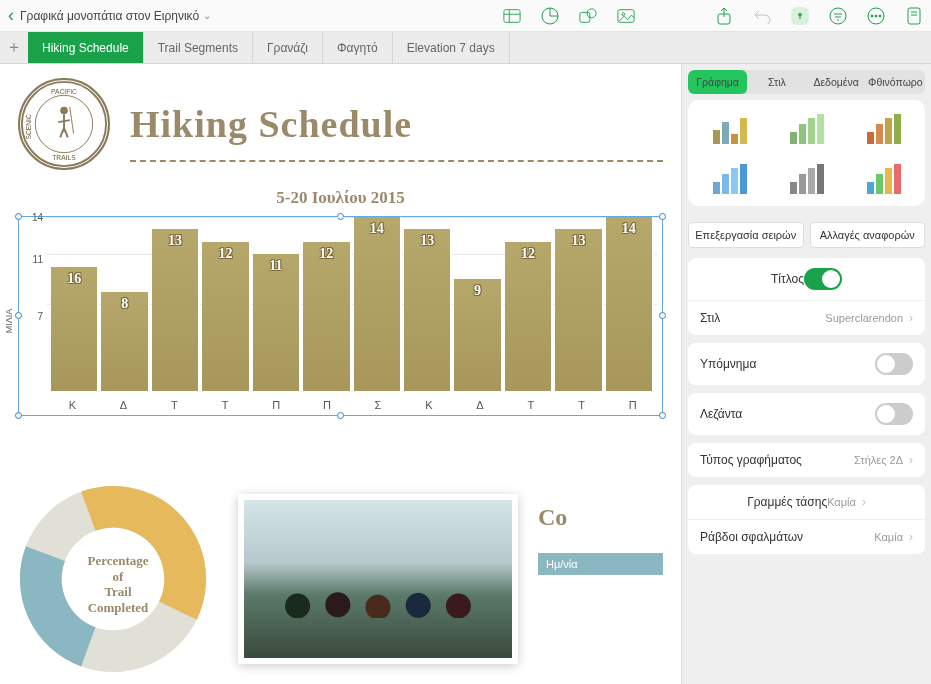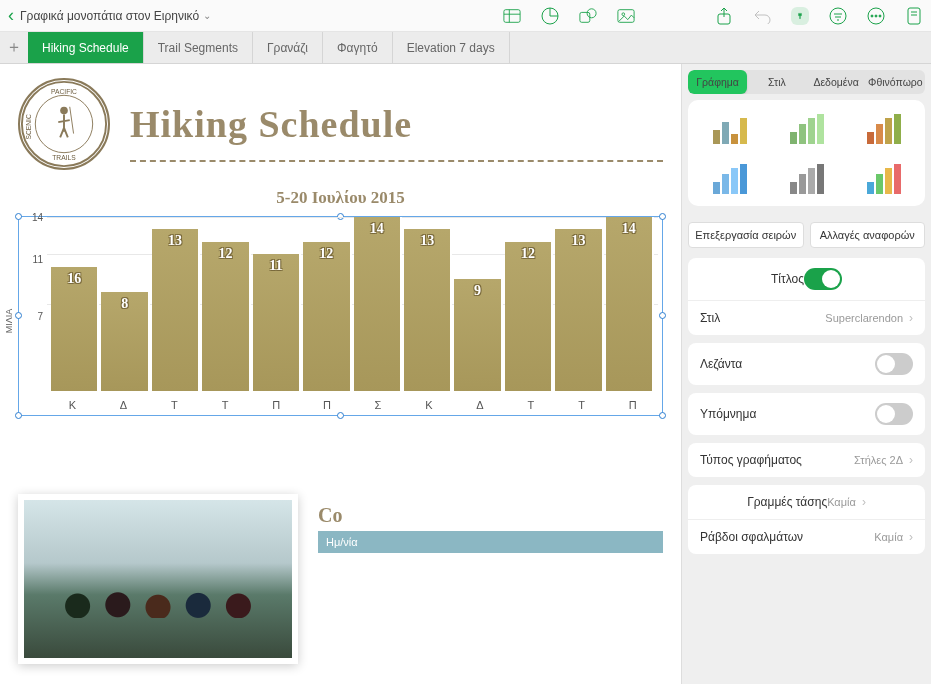--- a/index.html
+++ b/index.html
@@ -47,21 +47,21 @@
 .xaxis{position:absolute;left:28px;right:4px;bottom:0;height:20px;display:flex;}
 .xcat{flex:1;text-align:center;font-size:11px;color:#555;padding-top:4px;}
 
 .bottomrow{position:absolute;left:0;right:0;bottom:0;height:200px;display:flex;padding:0 18px;gap:20px;}
 .donutwrap{width:200px;position:relative;}
 .donut{width:190px;height:190px;}
 .donut-txt{position:absolute;top:50%;left:50%;transform:translate(-50%,-50%);text-align:center;font-family:Georgia,serif;font-size:13px;color:#9a8a6a;font-weight:bold;line-height:1.2;}
 .photo{width:280px;height:170px;background:linear-gradient(to bottom,#d5e5e8 0%,#b5c8cb 40%,#5a7a6a 60%,#3a4a3c 100%);border:6px solid #fff;box-shadow:0 2px 10px rgba(0,0,0,.2);position:relative;margin-top:10px;}
 .photo::after{content:"";position:absolute;left:0;right:0;bottom:40px;height:60px;background:radial-gradient(circle at 20% 80%,#1a2a1c 12px,transparent 13px),radial-gradient(circle at 35% 78%,#2a1a1c 12px,transparent 13px),radial-gradient(circle at 50% 82%,#4a2a1c 12px,transparent 13px),radial-gradient(circle at 65% 79%,#1a2a3c 12px,transparent 13px),radial-gradient(circle at 80% 80%,#3a1a1c 12px,transparent 13px);}
 .sidetable{flex:1;margin-top:20px;}
-.tab-title{font-family:Georgia,serif;color:#9a8a6a;font-size:20px;font-weight:bold;margin-bottom:4px;}
+.tab-title{font-family:Georgia,serif;color:#9a8a6a;font-size:24px;font-weight:bold;margin-bottom:22px;}
 .th{background:#8bb7c3;color:#fff;font-size:11px;padding:5px 8px;}
 .td{background:#f0f0e8;font-size:11px;padding:5px 8px;border-bottom:1px solid #fff;color:#444;}
 .td:nth-child(odd){background:#e8e8dd;}
 
 .seg{display:flex;margin:6px;background:#e2e2e2;border-radius:6px;overflow:hidden;}
 .seg-btn{flex:1;font-size:10.5px;padding:6px 2px;text-align:center;color:#444;}
 .seg-btn.active{background:#22c55e;border-radius:6px;box-shadow:0 1px 2px rgba(0,0,0,.15);}
 .styles-grid{display:grid;grid-template-columns:repeat(3,1fr);gap:6px;padding:6px;background:#fff;margin:0 6px;border-radius:10px;}
 .style-thumb{height:44px;border-radius:6px;display:flex;align-items:flex-end;justify-content:center;gap:2px;padding-bottom:6px;}
 .tb{width:7px;}
@@ -252,20 +252,28 @@
             <div class="xcat">Τ</div>
             <div class="xcat">Π</div>
           </div>
       <div class="ytick" style="top: calc(50%);">7</div>
           <div class="ytick" style="top: calc(21.4286%);">11</div>
           <div class="ytick" style="top: calc(0%);">14</div>
         </div>
     </div>
 
     <div class="bottomrow">
+      <div class="donutwrap">
+        <svg class="donut" viewBox="0 0 100 100">
+          <circle cx="50" cy="50" r="38" fill="none" stroke="#e0e0d6" stroke-width="22"></circle>
+          <circle cx="50" cy="50" r="38" fill="none" stroke="#e6b95d" stroke-width="22" stroke-dasharray="90 300" transform="rotate(-110 50 50)"></circle>
+          <circle cx="50" cy="50" r="38" fill="none" stroke="#8bb7c3" stroke-width="22" stroke-dasharray="60 300" transform="rotate(110 50 50)"></circle>
+        </svg>
+        <div class="donut-txt">Percentage<br>of<br>Trail<br>Completed</div>
+      </div>
       <div class="photo"></div>
       <div class="sidetable">
         <div class="tab-title">Co</div>
         <div class="th">Ημ/νία</div>
       </div>
     </div>
   </div>
 
   <div class="panel">
     <div class="seg">
@@ -320,25 +328,25 @@
     <div class="prow grouped-top">
       <span>Τίτλος</span>
       <span class="toggle on"></span>
     </div>
     <div class="prow grouped-bot">
       <span>Στιλ</span>
       <span><span class="val">Superclarendon</span><span class="chev">›</span></span>
     </div>
 
     <div class="prow">
+      <span>Υπόμνημα</span>
+      <span class="toggle"></span>
+    </div>
+    <div class="prow">
       <span>Λεζάντα</span>
-      <span class="toggle"></span>
-    </div>
-    <div class="prow">
-      <span>Υπόμνημα</span>
       <span class="toggle"></span>
     </div>
 
     <div class="prow">
       <span>Τύπος γραφήματος</span>
       <span><span class="val">Στήλες 2Δ</span><span class="chev">›</span></span>
     </div>
 
     <div class="prow grouped-top">
       <span>Γραμμές τάσης</span>

